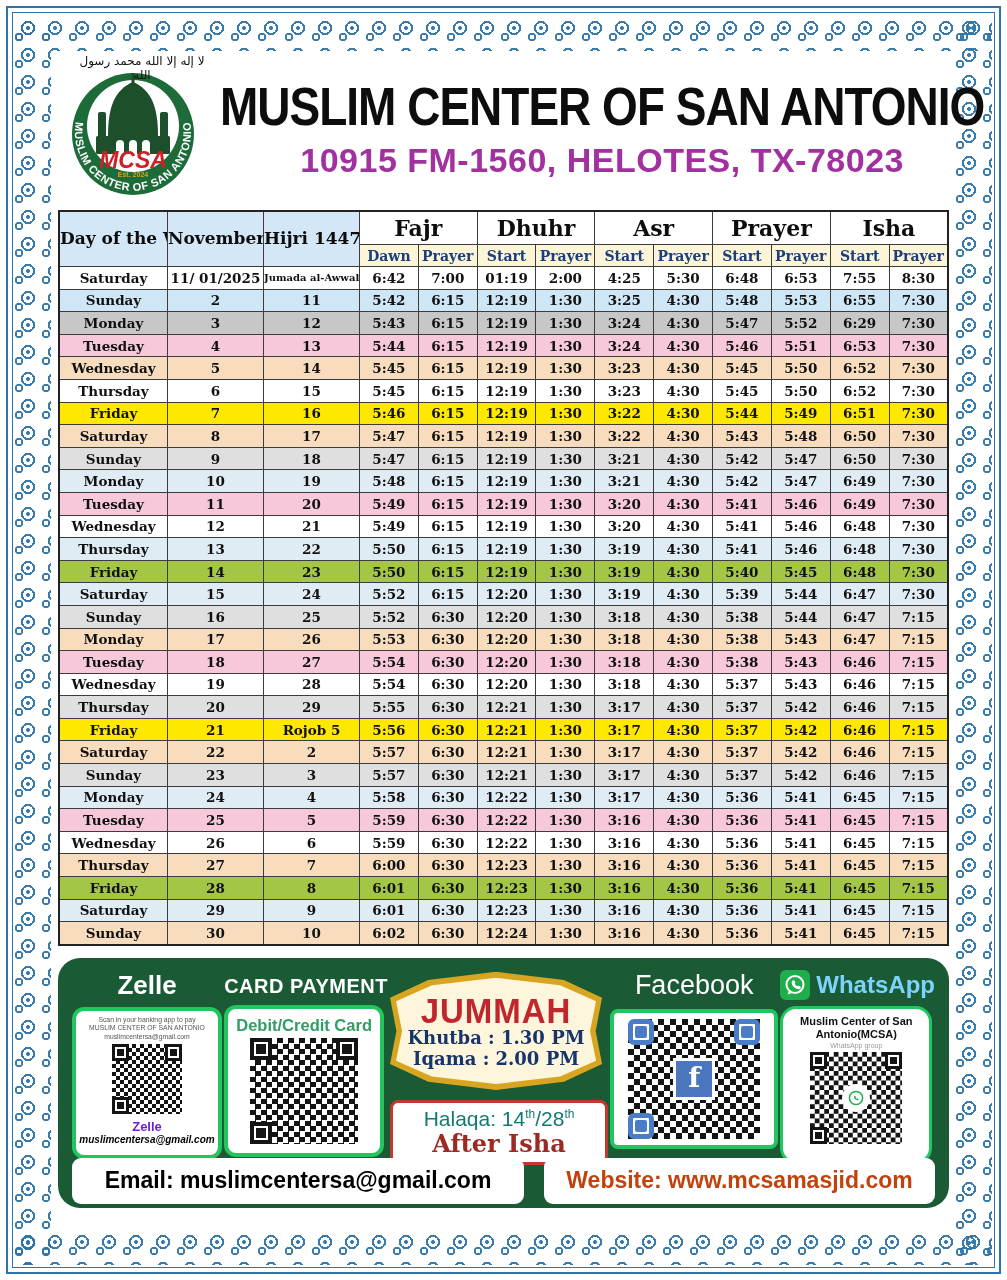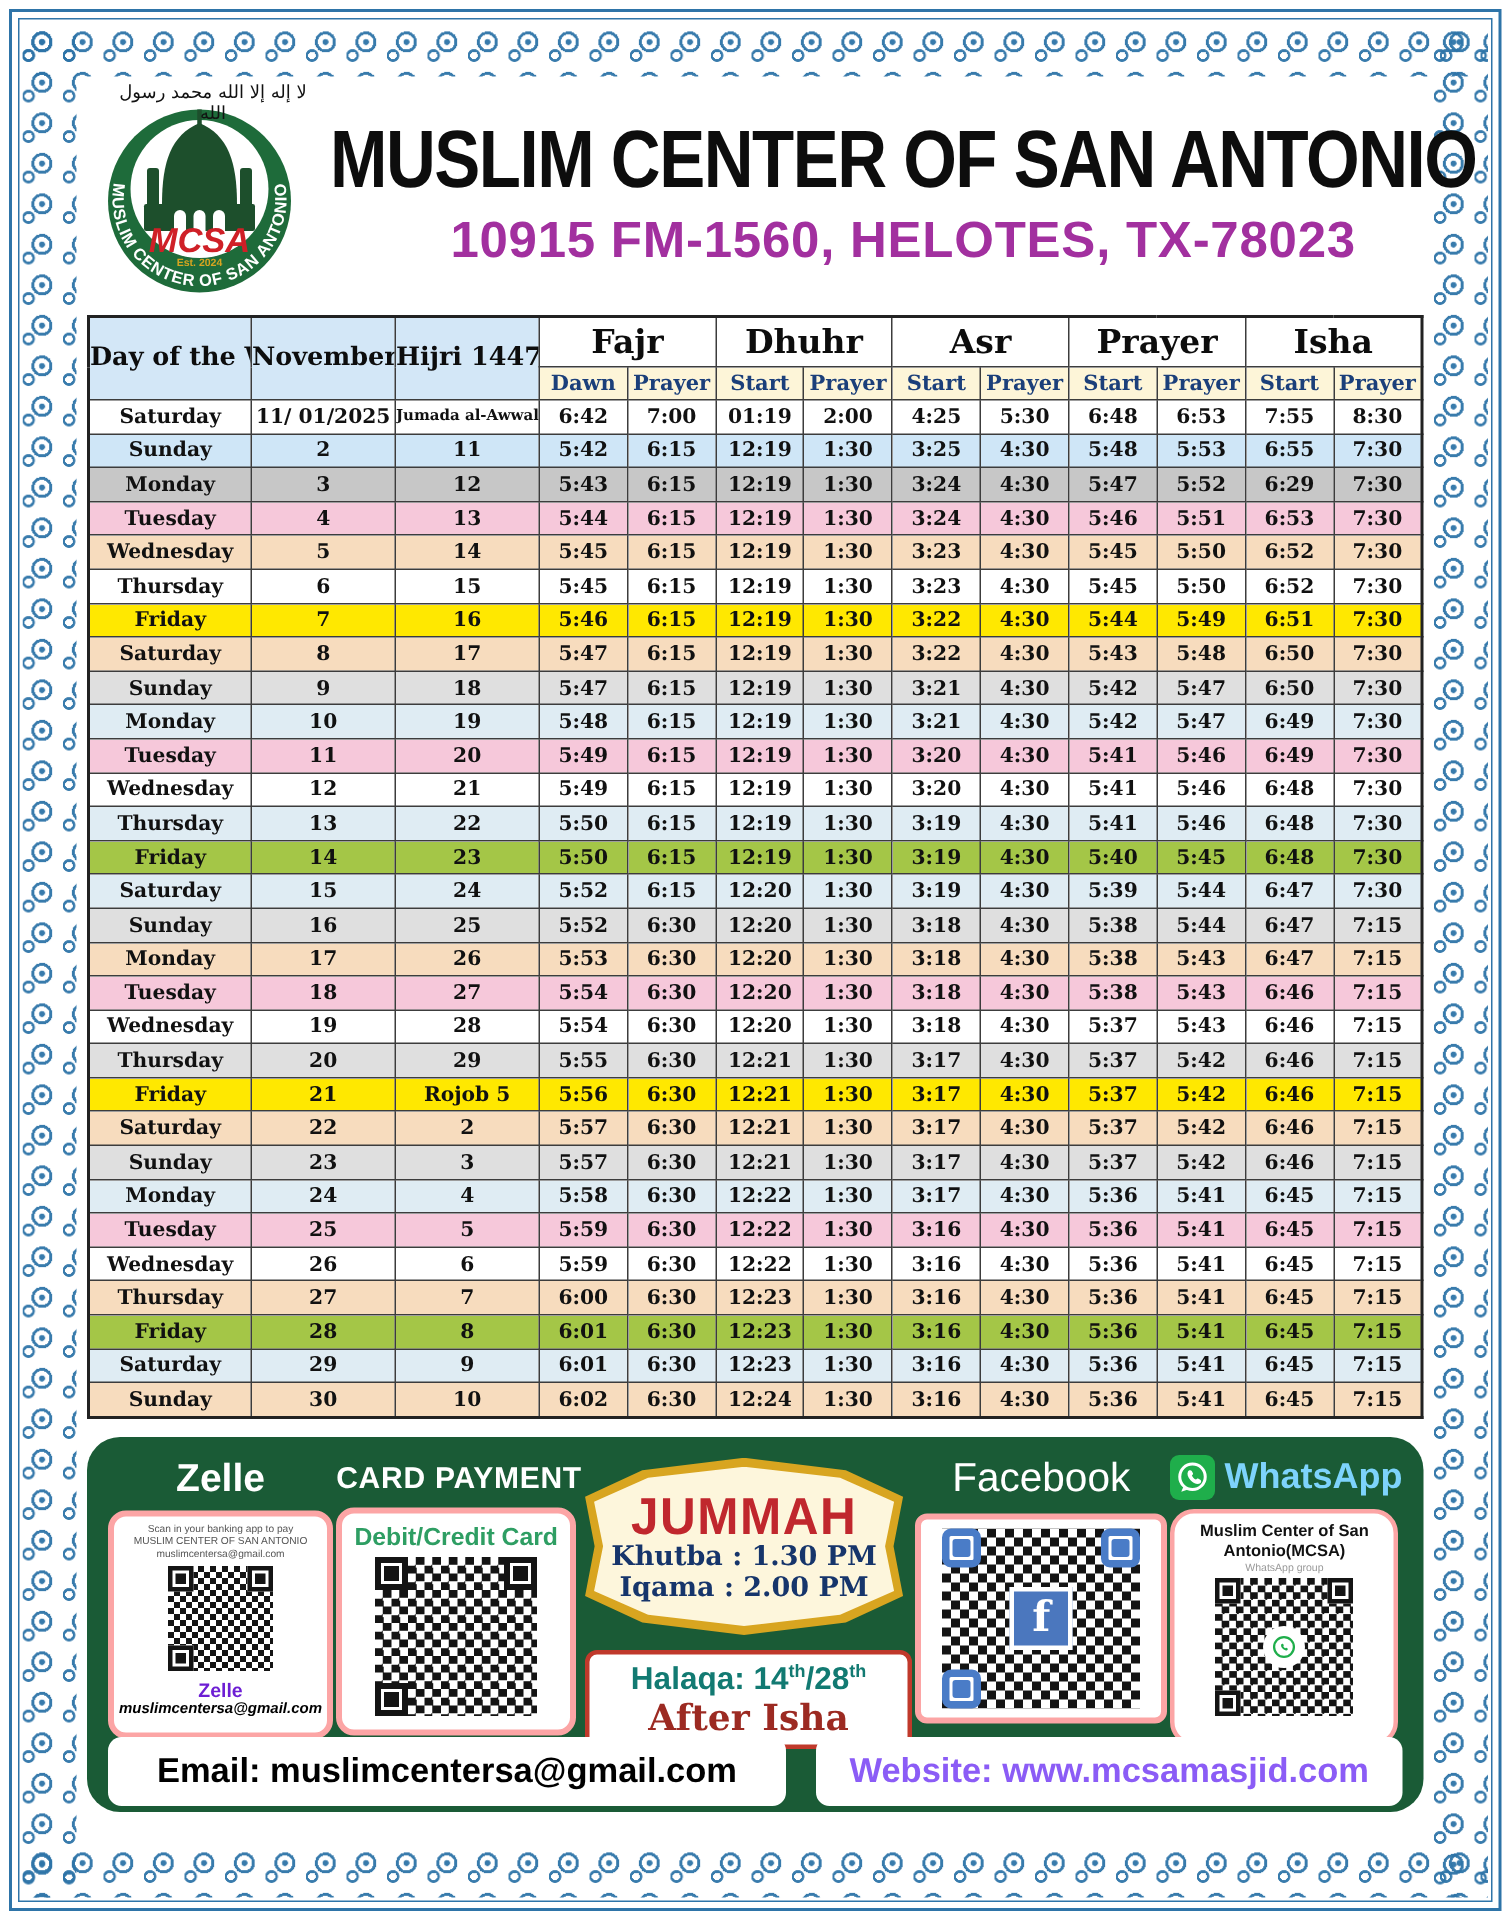--- a/index.html
+++ b/index.html
@@ -56,21 +56,21 @@
   .panel{background:#1a5b36;border-radius:22px;margin-top:12px;height:250px;
     box-sizing:border-box;padding:10px 14px 12px;position:relative;}
   .panel-top{display:flex;justify-content:space-between;align-items:flex-start;height:178px;}
   .fcol{text-align:center;}
   .fcol-heading{color:#fff;font-weight:bold;}
   .zelle-h{font-size:26px;margin:2px 0 6px;}
   .cardpay-h{font-size:20px;margin:7px 0 7px;letter-spacing:.5px;}
   .fb-h{font-size:27px;font-weight:400;margin:2px 0 8px;}
   .wa-h{font-size:24px;color:#7dd3fc;font-weight:800;display:inline-block;vertical-align:middle;}
 
-  .white-card{background:#fff;border:4px solid #fca5a5;border-radius:12px;box-sizing:border-box;
+  .white-card{background:#fff;border:4px solid #22c55e;border-radius:12px;box-sizing:border-box;
     display:flex;flex-direction:column;align-items:center;}
   .zelle-card{width:150px;height:152px;padding:5px 4px;}
   .zelle-small{font-size:6.8px;color:#555;line-height:1.25;font-family:"Liberation Sans",sans-serif;}
   .zelle-logo{color:#6d1ed4;font-weight:bold;font-size:13px;margin-top:2px;}
   .zelle-email{font-size:10px;font-weight:bold;font-style:italic;color:#000;}
   .card-card{width:160px;height:152px;padding:5px;}
   .debit-label{color:#2e9e63;font-weight:bold;font-size:16.5px;margin:2px 0 3px;}
   .fb-card{width:168px;height:140px;justify-content:center;border-radius:8px;}
   .wa-card{width:152px;height:158px;border-radius:16px;border-width:3px;padding:6px 4px;}
   .wa-title{font-size:11px;font-weight:bold;color:#111;line-height:1.2;}
@@ -102,29 +102,29 @@
   }
   .badge-cream{
     clip-path:polygon(0 22%,18% 7%,50% 0,82% 7%,100% 22%,97% 50%,100% 78%,82% 93%,50% 100%,18% 93%,0 78%,3% 50%);
     background:#fdf6dc;padding:16px 6px 14px;text-align:center;
   }
   .jummah-title{color:#c0272d;font-weight:800;font-size:33px;letter-spacing:1px;line-height:1;
     transform:scaleY(1.05);}
   .jummah-line{color:#16356b;font-weight:bold;font-size:18px;font-family:"DejaVu Serif",serif;line-height:1.2;}
   .halaqa-box{background:#fff;border:3px solid #c0392b;border-radius:8px;margin-top:10px;
     padding:4px 6px 6px;text-align:center;}
-  .halaqa-l1{color:#127a72;font-weight:700;font-size:21px;}
+  .halaqa-l1{color:#127a72;font-weight:400;font-size:21px;}
   .halaqa-l1 sup{font-size:12px;}
   .halaqa-l2{color:#9c2a22;font-weight:bold;font-size:24px;font-family:"DejaVu Serif",serif;line-height:1.05;}
 
   .panel-bottom{display:flex;gap:20px;margin-top:12px;}
   .pill{background:#fff;border-radius:9px;height:46px;display:flex;align-items:center;
     justify-content:center;box-sizing:border-box;}
   .pill-email{flex:0 0 452px;color:#000;font-weight:bold;font-size:23px;}
-  .pill-web{flex:1;color:#8b5cf6;font-weight:bold;font-size:23px;}
+  .pill-web{flex:1;color:#c2410c;font-weight:bold;font-size:23px;}
 
   .wa-head-row{display:flex;align-items:center;justify-content:center;gap:6px;margin:2px 0 6px;}
 </style>
 </head>
 <body>
 
 <div class="frame-outer"></div>
 <div class="frame-inner"></div>
 <div class="orn orn-top"></div>
 <div class="orn orn-bottom"></div>

